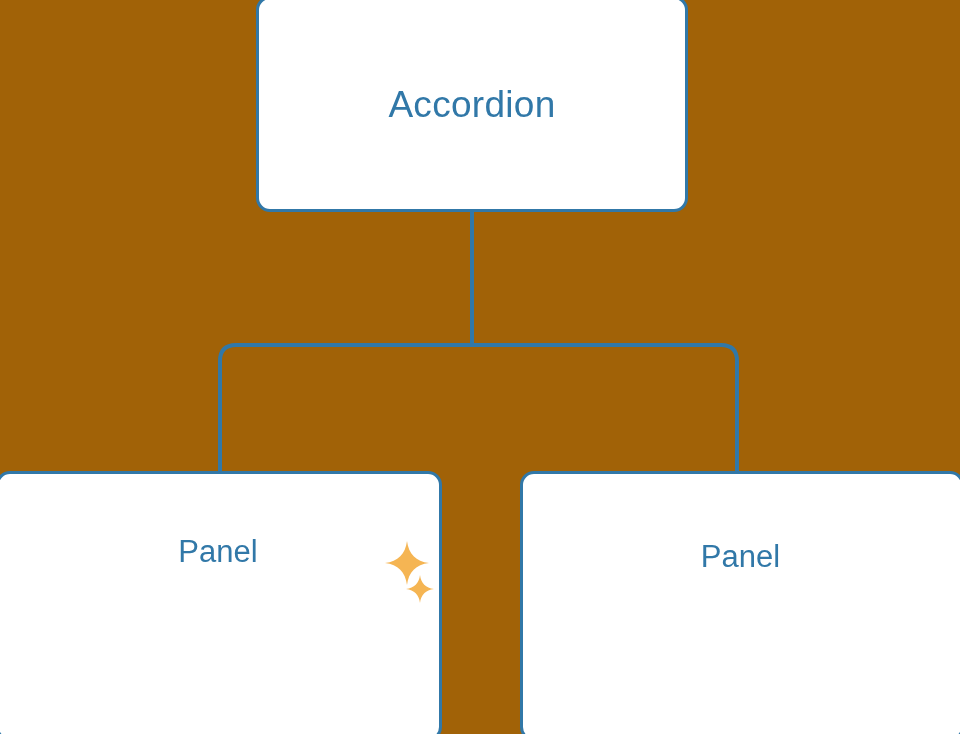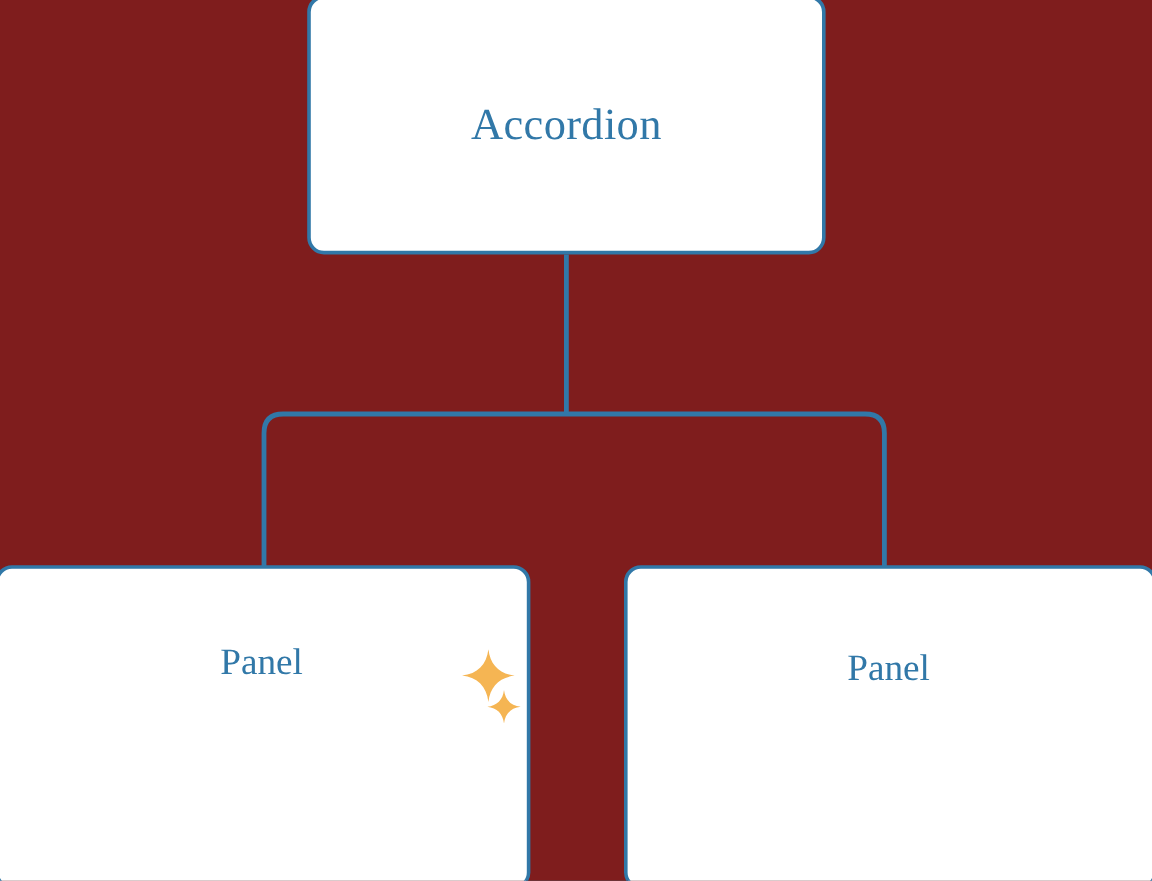--- a/index.html
+++ b/index.html
@@ -12,22 +12,21 @@
     height: 734px;
     overflow: hidden;
     font-family: "Liberation Sans", sans-serif;
     background: #4c6671;
   }
 
   #stage {
     position: relative;
     width: 960px;
     height: 734px;
-    background: #7f1d1d;
-    font-family: Liberation Serif, serif;
+    background: #a16207;
   }
 
   
   #connectors {
     position: absolute;
     left: 0;
     top: 0;
     width: 960px;
     height: 734px;
     z-index: 1;

